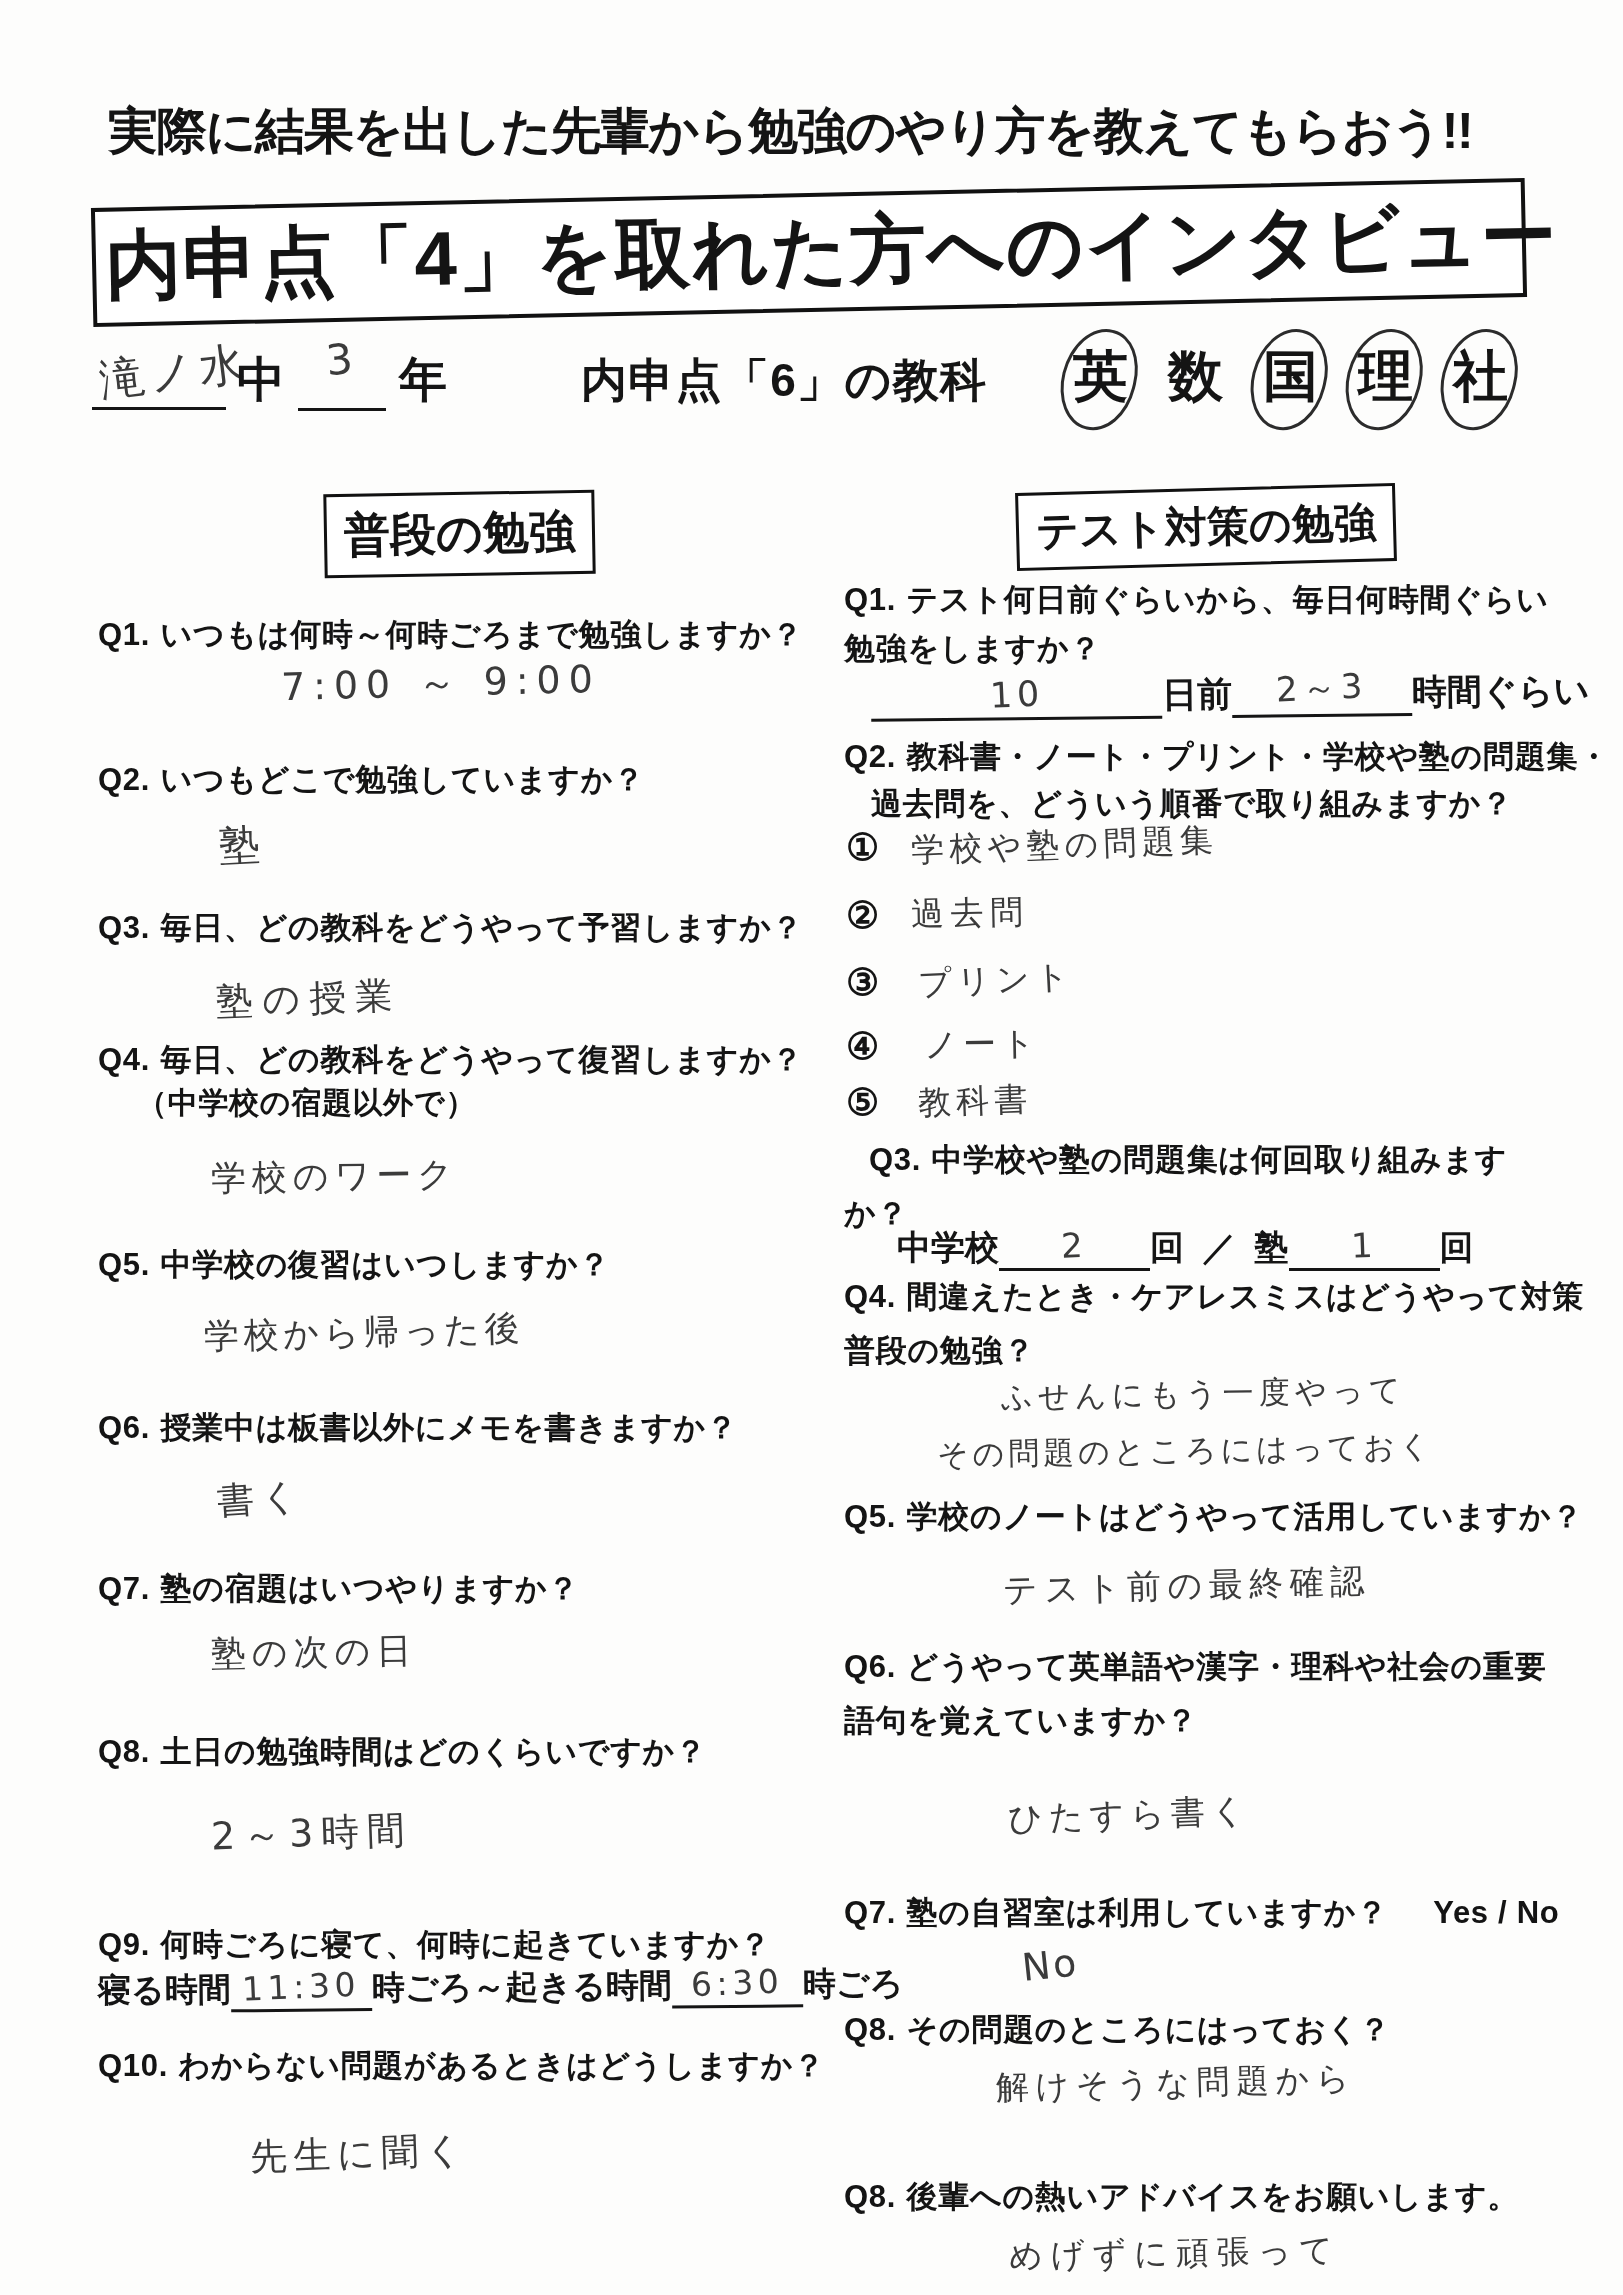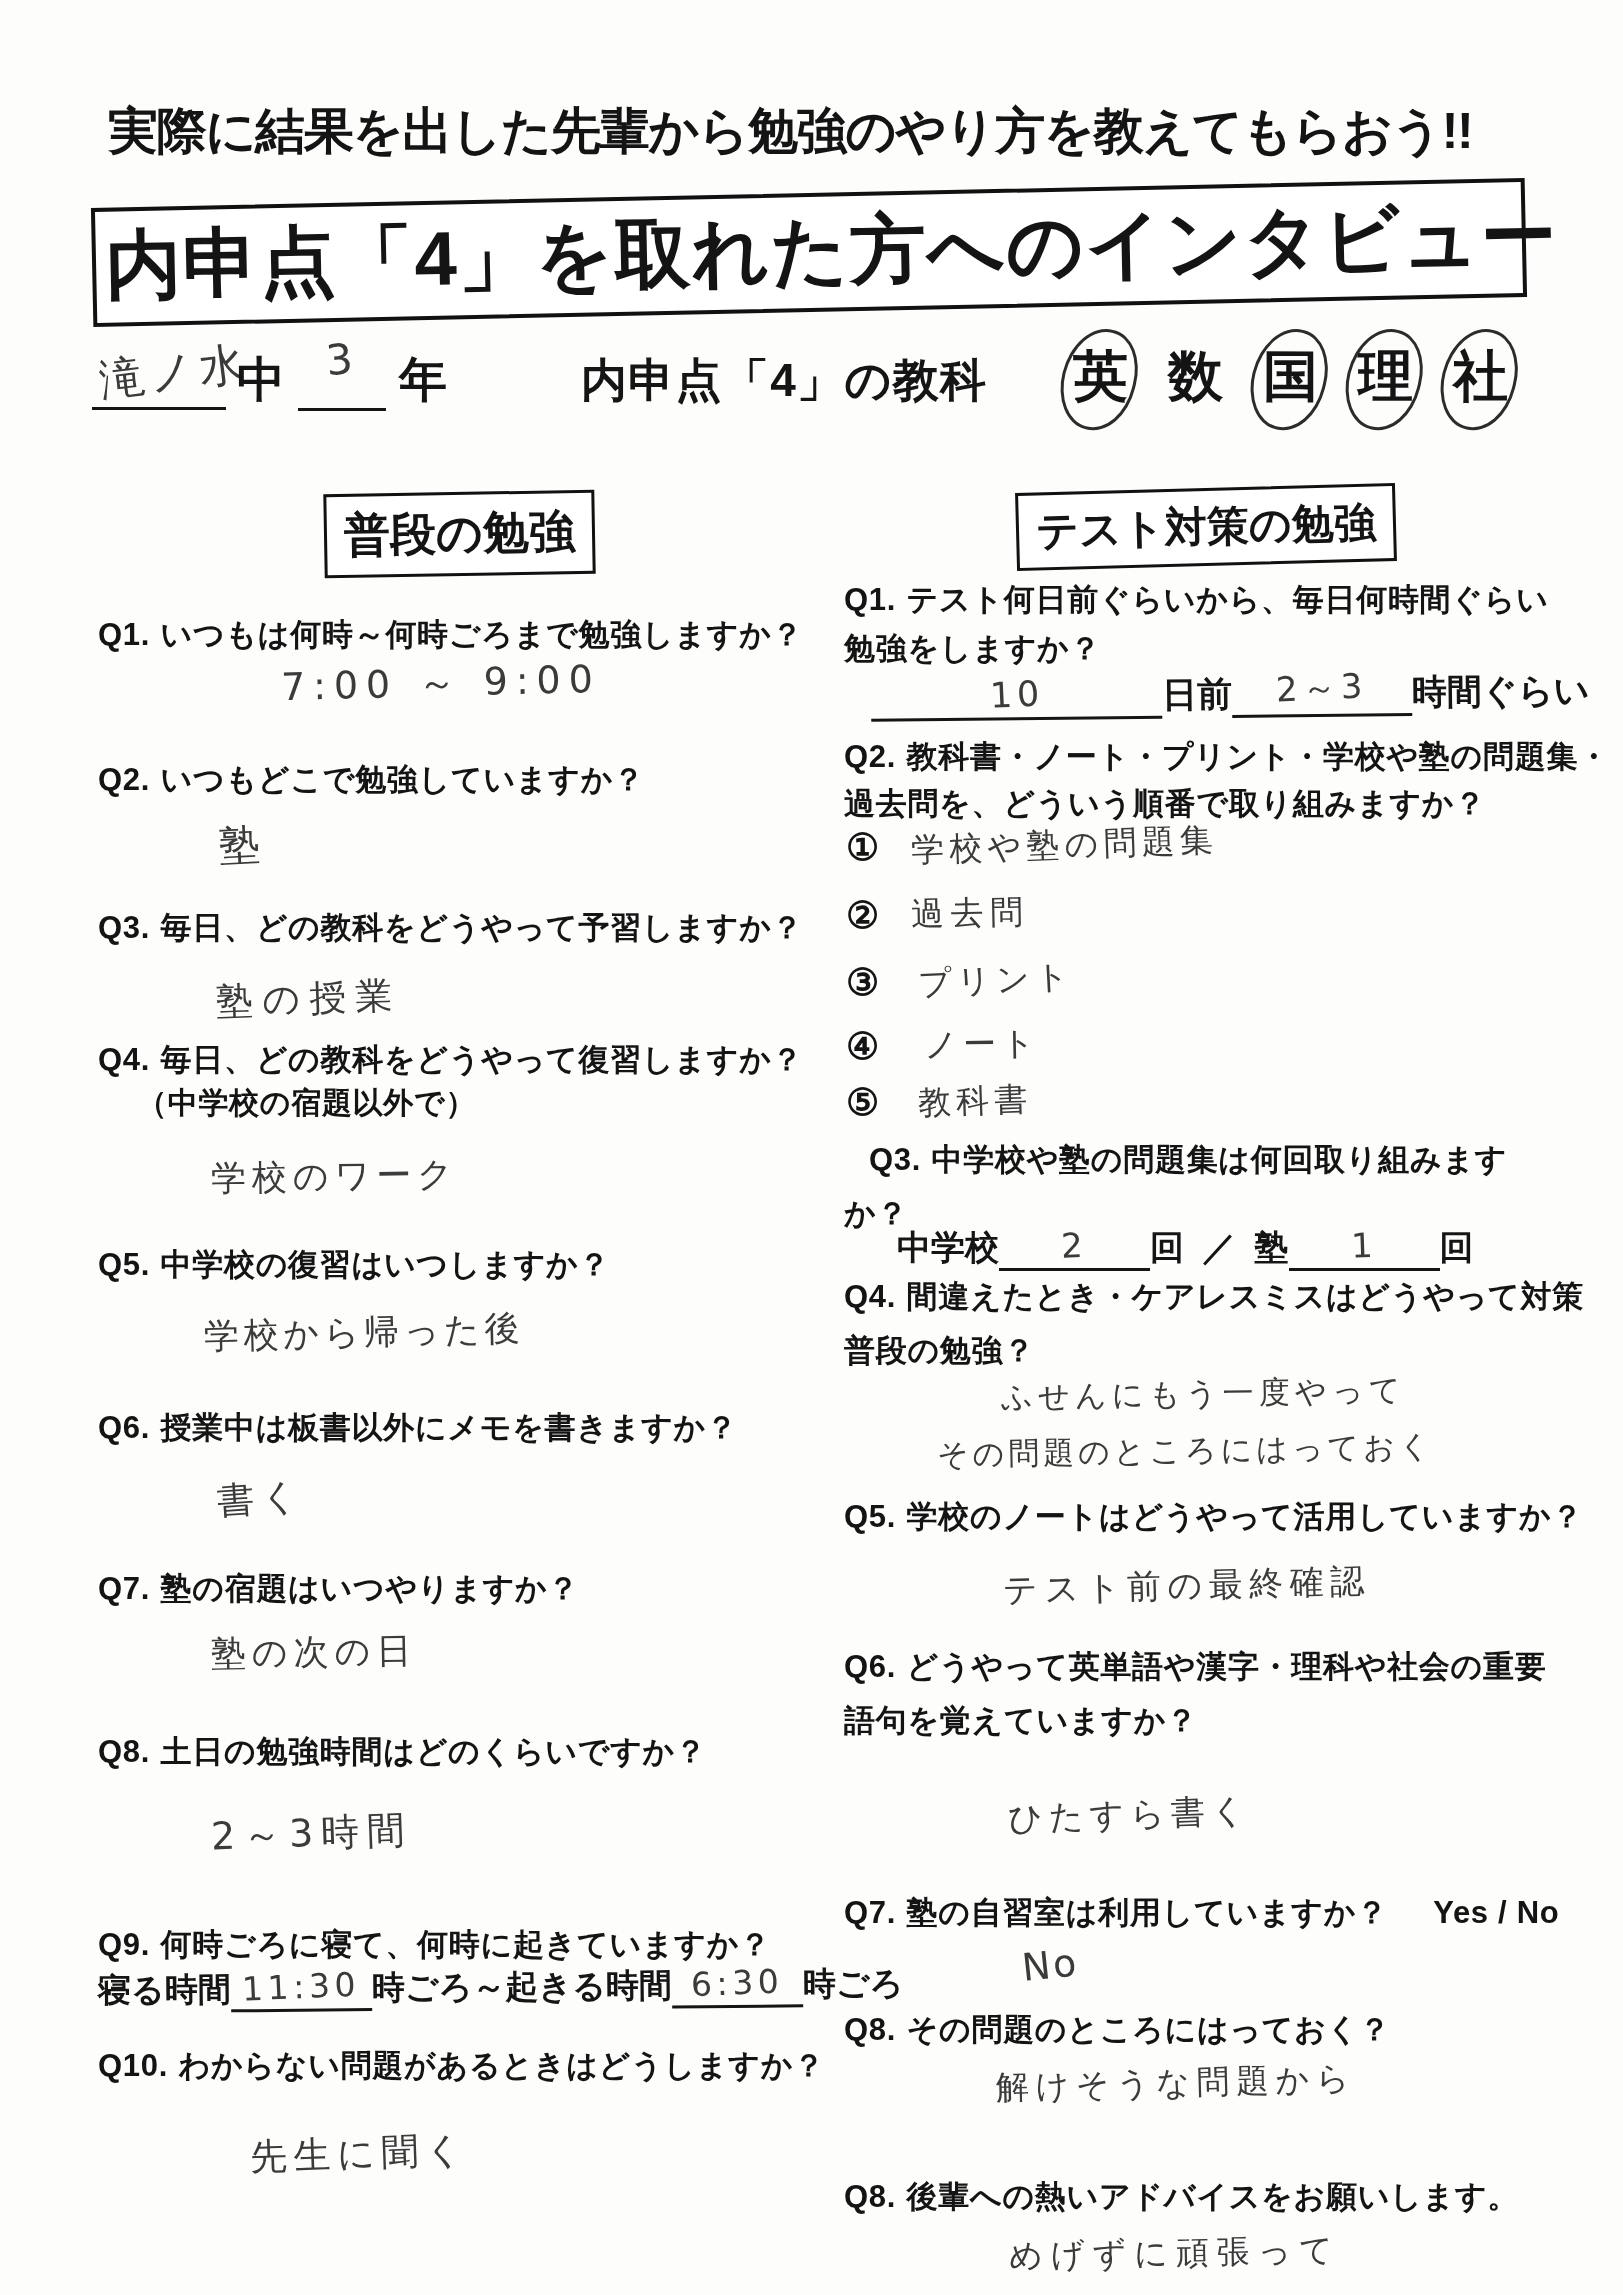--- a/index.html
+++ b/index.html
@@ -48,21 +48,21 @@
 <div class="abs titlebox" style="left:92px;top:193px;width:1426px;">
   <div class="t">内申点「4」を取れた方へのインタビュー</div>
 </div>
 
 <div class="abs hw" style="left:99px;top:342px;font-size:45px;transform:rotate(-7deg);">滝ノ水</div>
 <div class="abs" style="left:92px;top:368px;width:134px;border-bottom:3.9px solid #151515;height:39px;"></div>
 <div class="abs print" style="left:237px;top:348px;font-size:48px;">中</div>
 <div class="abs hw" style="left:326px;top:335px;font-size:42px;transform:rotate(-5deg);">3</div>
 <div class="abs" style="left:298px;top:367px;width:88px;border-bottom:3.9px solid #151515;height:41px;"></div>
 <div class="abs print" style="left:399px;top:348px;font-size:48px;">年</div>
-<div class="abs print" style="left:581px;top:350px;font-size:46px;letter-spacing:1.3px;">内申点「4」の教科</div>
+<div class="abs print" style="left:581px;top:350px;font-size:46px;letter-spacing:1.3px;">内申点「6」の教科</div>
 
 <div class="abs subjects" style="left:1068px;top:340px;">
   <span class="subject circled">英</span>
   <span class="subject">数</span>
   <span class="subject circled">国</span>
   <span class="subject circled">理</span>
   <span class="subject circled">社</span>
 </div>
 
 <div class="abs sectionbox" style="left:324px;top:492px;font-size:46px;transform:rotate(-1deg);">
@@ -137,21 +137,21 @@
 <div class="abs row" style="left:871px;top:669px;transform:rotate(-0.6deg);">
   <span class="underline" style="width:291px;"><span class="hw" style="font-size:35px;">10</span></span>
   <span class="print" style="font-size:35px;">日前</span>
   <span class="underline" style="width:180px;"><span class="hw" style="font-size:34px;">2～3</span></span>
   <span class="print" style="font-size:35px;">時間ぐらい</span>
 </div>
 
 <div class="abs q" style="left:844px;top:736px;">
   <span class="qlabel">Q2.</span><span>教科書・ノート・プリント・学校や塾の問題集・</span>
 </div>
-<div class="abs q" style="left:844px;top:783px;">過去問を、どういう順番で取り組みますか？</div>
+<div class="abs q" style="left:871px;top:783px;">過去問を、どういう順番で取り組みますか？</div>
 
 <div class="abs circnum" style="left:846px;top:826px;">①</div>
 <div class="abs hw" style="left:911px;top:823px;font-size:33px;letter-spacing:5.2px;transform:rotate(-2deg);">学校や塾の問題集</div>
 <div class="abs circnum" style="left:846px;top:894px;">②</div>
 <div class="abs hw" style="left:911px;top:891px;font-size:33px;letter-spacing:6.5px;transform:rotate(-1deg);">過去問</div>
 <div class="abs circnum" style="left:846px;top:961px;">③</div>
 <div class="abs hw" style="left:918px;top:958px;font-size:33px;letter-spacing:5.2px;transform:rotate(-3deg);">プリント</div>
 <div class="abs circnum" style="left:846px;top:1025px;">④</div>
 <div class="abs hw" style="left:924px;top:1022px;font-size:33px;letter-spacing:5.2px;transform:rotate(-1deg);">ノート</div>
 <div class="abs circnum" style="left:846px;top:1081px;">⑤</div>

